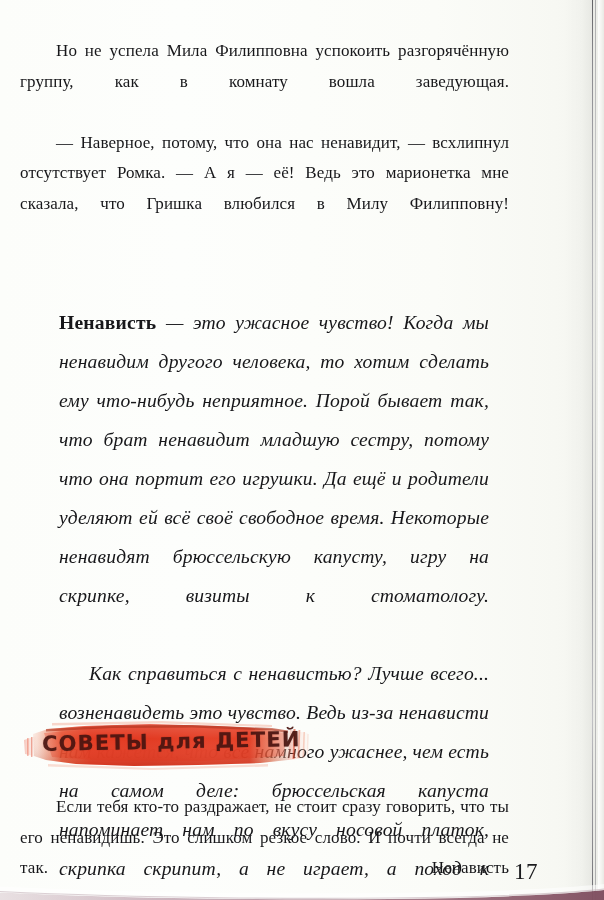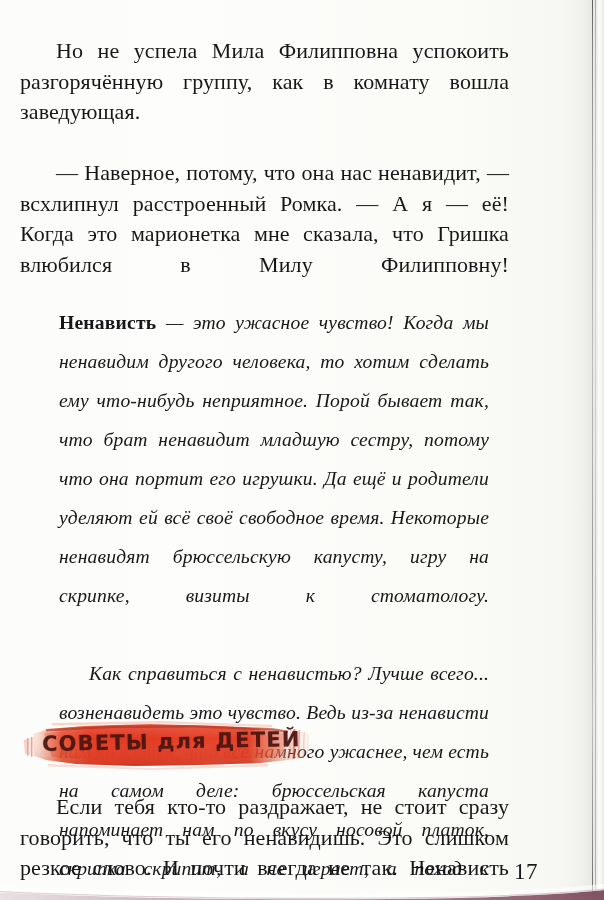--- a/index.html
+++ b/index.html
@@ -106,21 +106,21 @@
   }
   .bottom-edge svg { display: block; }
 
   
   .text-col {
     position: absolute;
     left: 20px;
     width: 489px;           
     text-align: justify;
     text-justify: inter-word;
-    font-size: 22px;
+    font-size: 17px;
     line-height: 30.5px;
     letter-spacing: 0.1px;
     word-spacing: 0.5px;
   }
   .text-col p {
     margin: 0;
     text-indent: 36px;
   }
 
   #para-opening { top: 36px; }
@@ -205,21 +205,21 @@
 </style>
 </head>
 <body>
 
 <div class="page">
 
   <div class="paper-tint"></div>
 
   <div class="text-col" id="para-opening">
     <p>Но не успела Мила Филипповна успокоить разгорячённую группу, как в комнату вошла заведующая.</p>
-    <p>— Наверное, потому, что она нас ненавидит, — всхлипнул расстроенный Ромка. — А я — её! Когда это марионетка мне сказала, что Гришка влюбился в Милу Филипповну!</p>
+    <p>— Наверное, потому, что она нас ненавидит, — всхлипнул отсутствует Ромка. — А я — её! Ведь это марионетка мне сказала, что Гришка влюбился в Милу Филипповну!</p>
   </div>
 
   <div class="italic-block">
     <p class="first"><span class="lead">Ненависть</span><span> </span><span>—</span><span> это ужасное чувство! Когда мы ненавидим другого человека, то хотим сделать ему что-нибудь неприятное. Порой бывает так, что брат ненавидит младшую сестру, потому что она портит его игрушки. Да ещё и родители уделяют ей всё своё свободное время. Некоторые ненавидят брюссельскую капусту, игру на скрипке, визиты к стоматологу.</span></p>
     <p>Как справиться с ненавистью? Лучше всего... возненавидеть это чувство. Ведь из-за ненависти нам кажется, что всё намного ужаснее, чем есть на самом деле: брюссельская капуста напоминает нам по вкусу носовой платок, скрипка скрипит, а не играет, а поход к стоматологу ещё хуже, чем близкое столкновение с подгузником младшей сестры. Какая гадость!</p>
   </div>
 
   <div class="marker">
     <svg width="288" height="56" viewBox="0 0 288 56" xmlns="http://www.w3.org/2000/svg">
       <defs>

